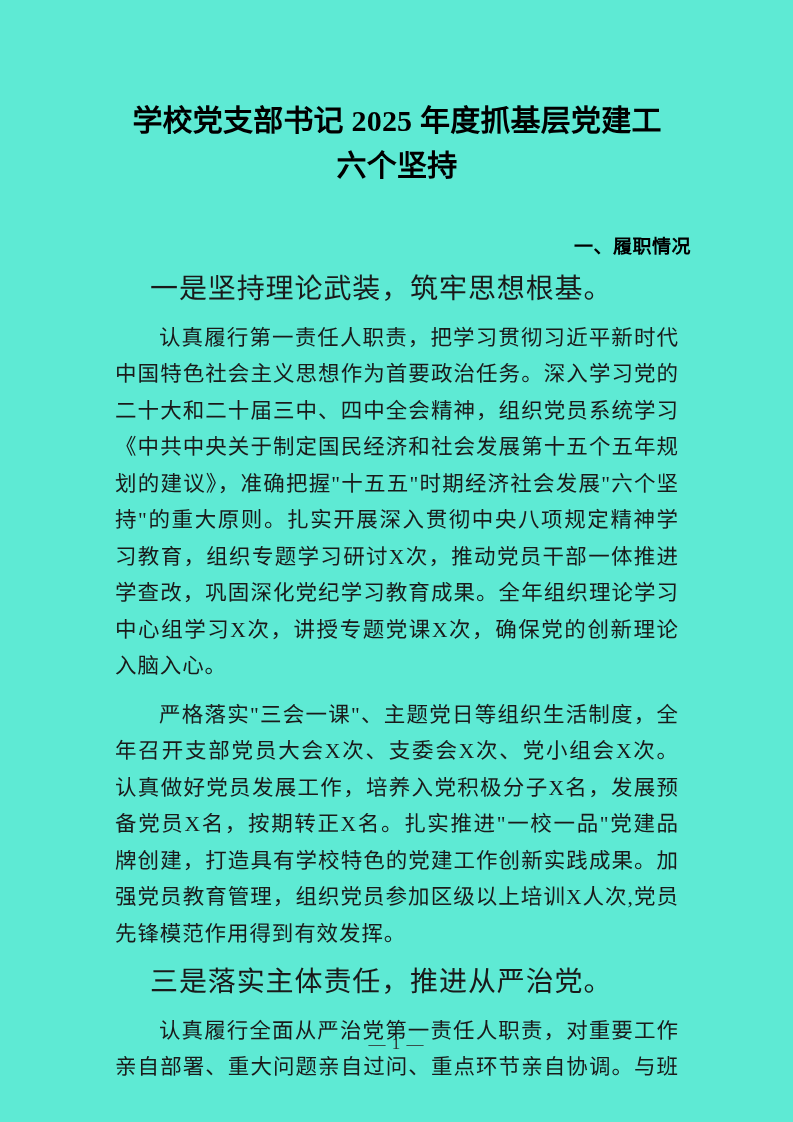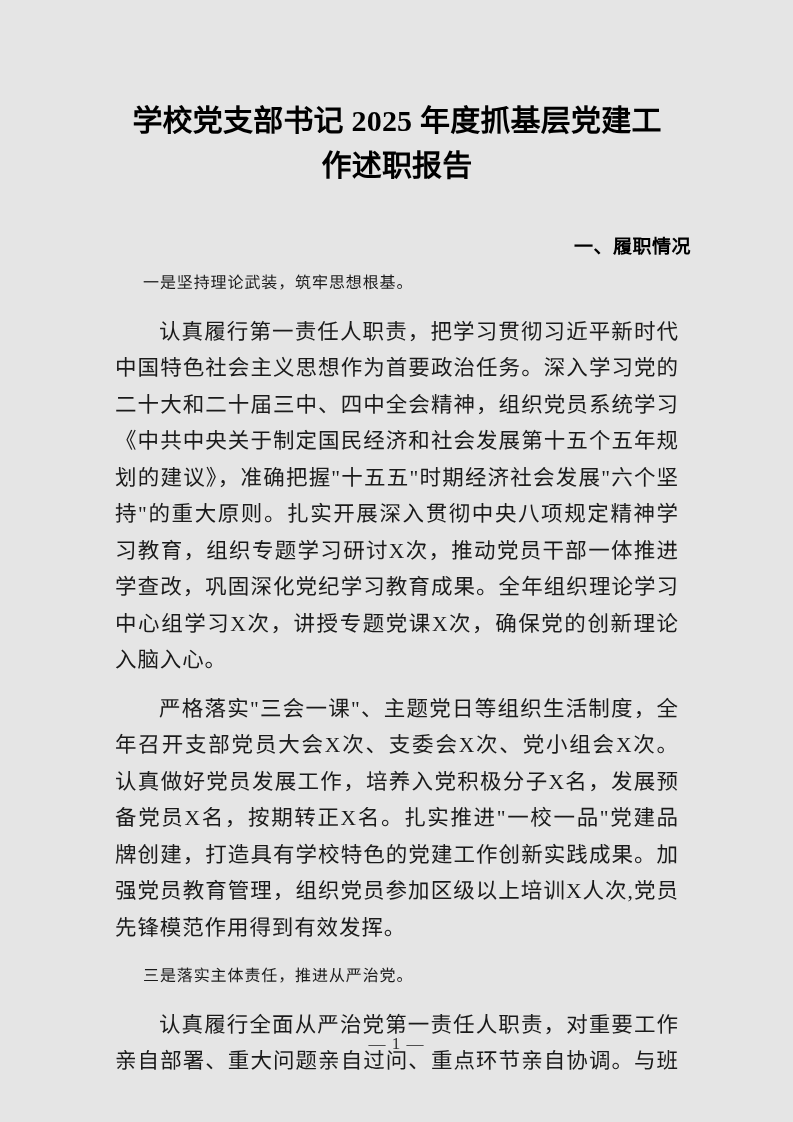--- a/index.html
+++ b/index.html
@@ -17,21 +17,21 @@
     color: #111111;
     -webkit-font-smoothing: antialiased;
   }
 
   .page {
     position: absolute;
     left: 0;
     top: 0;
     width: 793px;
     height: 1122px;
-    background: #e5e5e5;
+    background: #5eead4;
   }
 
   
   .doc-title {
     position: absolute;
     left: 103px;
     top: 98px;
     width: 588px;
     text-align: center;
     font-family: "Liberation Serif", "DejaVu Serif", serif;
@@ -69,23 +69,23 @@
     line-height: 36.5px;
     color: #1a1a1a;
     text-indent: 44px;
     text-align: justify;
     text-justify: inter-character;
     letter-spacing: 0.9px;
     word-break: break-all;
   }
 
   p.lead {
-    margin: 0;
+    margin: 7px;
     font-family: "Liberation Serif", "DejaVu Serif", serif;
-    font-size: 16px;
+    font-size: 28px;
     line-height: 36.5px;
     color: #1a1a1a;
     text-indent: 40px;
     letter-spacing: 0.9px;
   }
 
   
   p.para-last {
     max-height: 74px;
     overflow: hidden;
@@ -104,21 +104,21 @@
     letter-spacing: 1px;
   }
 </style>
 </head>
 <body>
 
 <div class="page">
 
   <div class="doc-title">
     <div>学校党支部书记 2025 年度抓基层党建工</div>
-    <div>作述职报告</div>
+    <div>六个坚持</div>
   </div>
 
   <div class="body-block">
 
     <div class="section-heading">一、履职情况</div>
 
     <p class="lead">一是坚持理论武装，筑牢思想根基。</p>
     <p class="para">认真履行第一责任人职责，把学习贯彻习近平新时代中国特色社会主义思想作为首要政治任务。深入学习党的二十大和二十届三中、四中全会精神，组织党员系统学习《中共中央关于制定国民经济和社会发展第十五个五年规划的建议》，准确把握"十五五"时期经济社会发展"六个坚持"的重大原则。扎实开展深入贯彻中央八项规定精神学习教育，组织专题学习研讨X次，推动党员干部一体推进学查改，巩固深化党纪学习教育成果。全年组织理论学习中心组学习X次，讲授专题党课X次，确保党的创新理论入脑入心。</p>
 
     <p class="para">严格落实"三会一课"、主题党日等组织生活制度，全年召开支部党员大会X次、支委会X次、党小组会X次。认真做好党员发展工作，培养入党积极分子X名，发展预备党员X名，按期转正X名。扎实推进"一校一品"党建品牌创建，打造具有学校特色的党建工作创新实践成果。加强党员教育管理，组织党员参加区级以上培训X人次,党员先锋模范作用得到有效发挥。</p>

